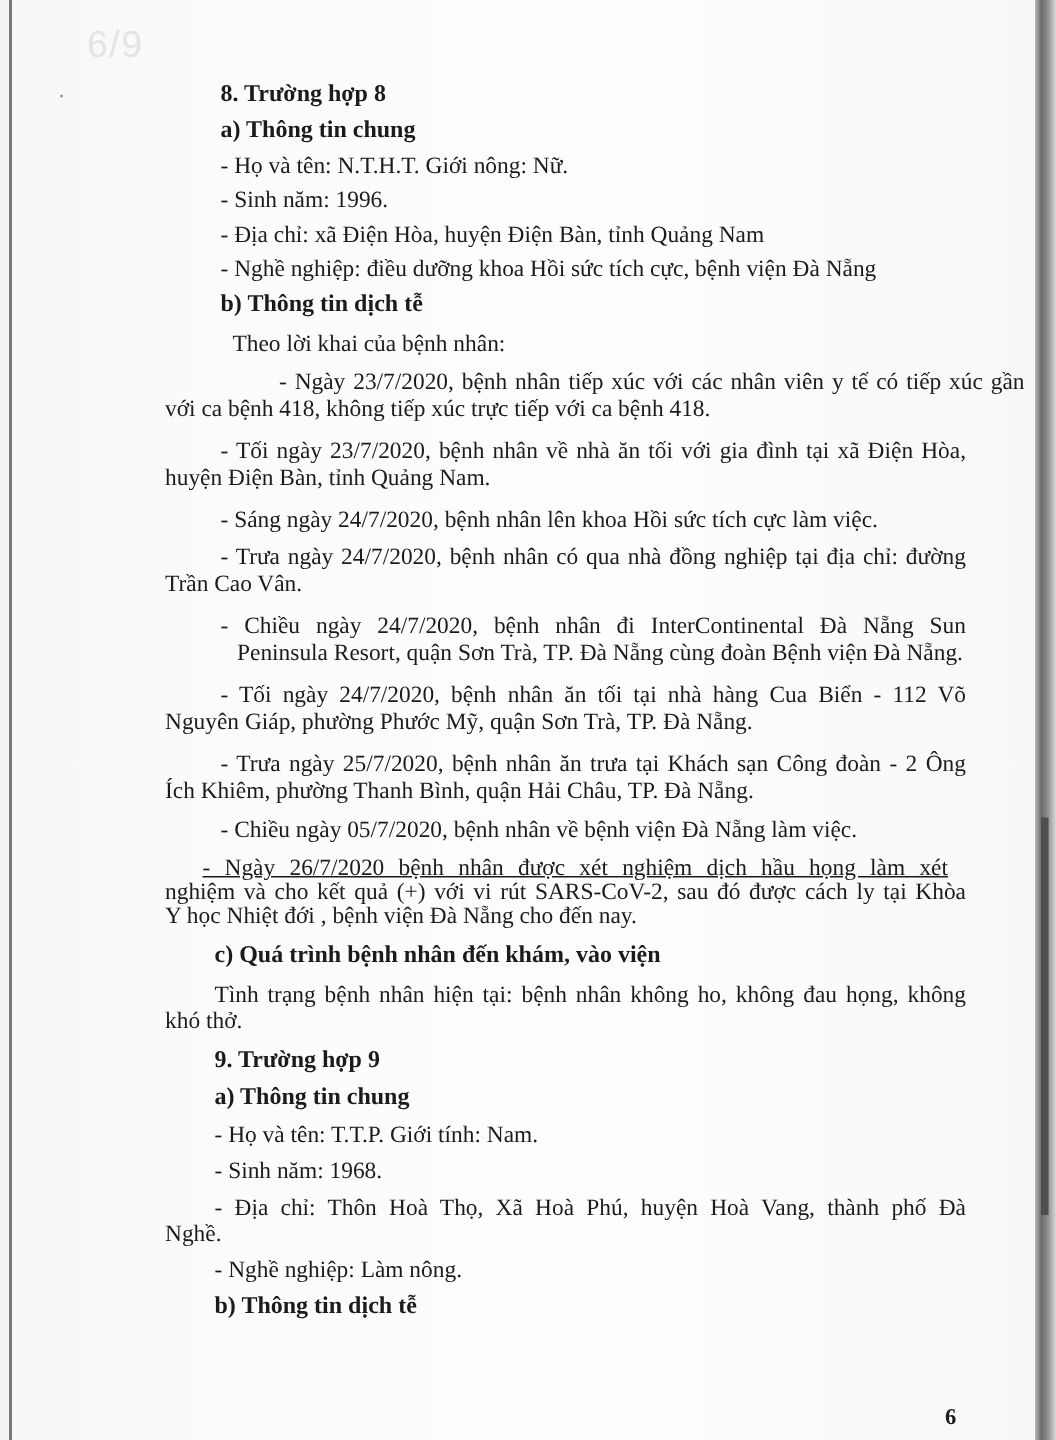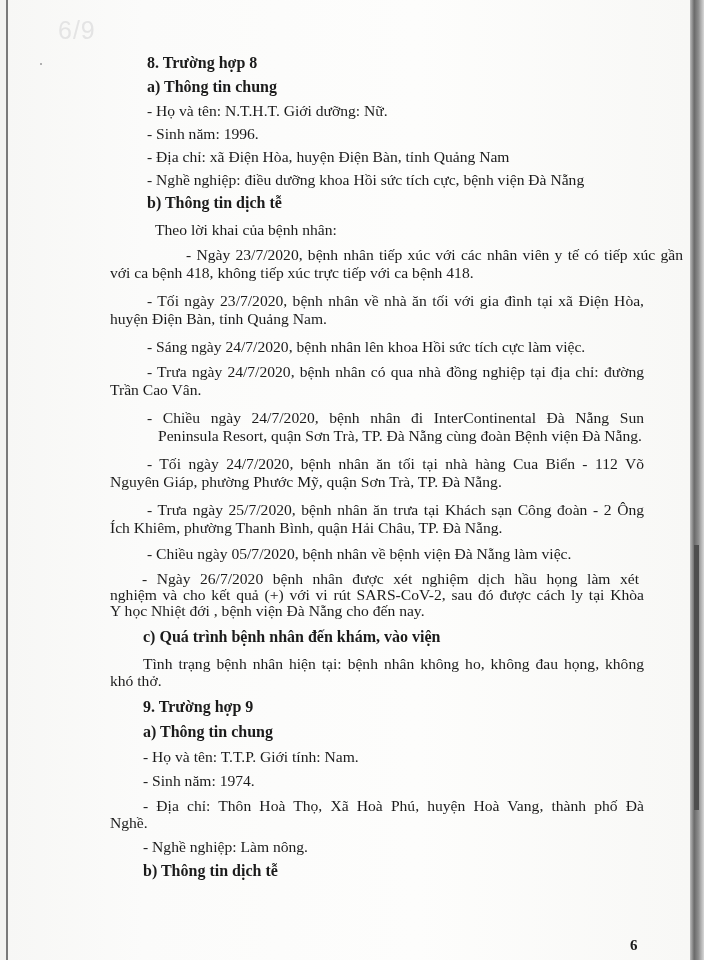--- a/index.html
+++ b/index.html
@@ -50,21 +50,21 @@
 
 <div class="page"></div>
 <div class="left-edge"></div>
 <div class="right-edge"></div>
 <div class="right-edge-mark"></div>
 <div class="watermark">6/9</div>
 <div class="speck"></div>
 
 <div class="ln b" style="left:147px;top:54px;">8. Trường hợp 8</div>
 <div class="ln b" style="left:147px;top:78px;">a) Thông tin chung</div>
-<div class="ln" style="left:147px;top:102px;">- Họ và tên: N.T.H.T. Giới dưỡng: Nữ.</div>
+<div class="ln" style="left:147px;top:102px;">- Họ và tên: N.T.H.T. Giới nông: Nữ.</div>
 <div class="ln" style="left:147px;top:125px;">- Sinh năm: 1996.</div>
 <div class="ln" style="left:147px;top:148px;">- Địa chỉ: xã Điện Hòa, huyện Điện Bàn, tỉnh Quảng Nam</div>
 <div class="ln" style="left:147px;top:171px;">- Nghề nghiệp: điều dưỡng khoa Hồi sức tích cực, bệnh viện Đà Nẵng</div>
 <div class="ln b" style="left:147px;top:194px;">b) Thông tin dịch tễ</div>
 <div class="ln" style="left:147px;top:221px;margin-left:8px;">Theo lời khai của bệnh nhân:</div>
 
 <div class="ln j" style="left:147px;top:246px;width:497px;margin-left:39px;">- Ngày 23/7/2020, bệnh nhân tiếp xúc với các nhân viên y tế có tiếp xúc gần</div>
 <div class="ln" style="left:110px;top:264px;">với ca bệnh 418, không tiếp xúc trực tiếp với ca bệnh 418.</div>
 
 <div class="ln j" style="left:147px;top:292px;width:497px;">- Tối ngày 23/7/2020, bệnh nhân về nhà ăn tối với gia đình tại xã Điện Hòa,</div>
@@ -79,30 +79,30 @@
 <div class="ln" style="left:110px;top:427px;margin-left:48px;">Peninsula Resort, quận Sơn Trà, TP. Đà Nẵng cùng đoàn Bệnh viện Đà Nẵng.</div>
 
 <div class="ln j" style="left:147px;top:455px;width:497px;">- Tối ngày 24/7/2020, bệnh nhân ăn tối tại nhà hàng Cua Biển - 112 Võ</div>
 <div class="ln" style="left:110px;top:473px;">Nguyên Giáp, phường Phước Mỹ, quận Sơn Trà, TP. Đà Nẵng.</div>
 
 <div class="ln j" style="left:147px;top:501px;width:497px;">- Trưa ngày 25/7/2020, bệnh nhân ăn trưa tại Khách sạn Công đoàn - 2 Ông</div>
 <div class="ln" style="left:110px;top:519px;">Ích Khiêm, phường Thanh Bình, quận Hải Châu, TP. Đà Nẵng.</div>
 
 <div class="ln" style="left:147px;top:545px;">- Chiều ngày 05/7/2020, bệnh nhân về bệnh viện Đà Nẵng làm việc.</div>
 
-<div class="ln j" style="left:142px;top:570px;width:497px;">- Ngày 26/7/2020 bệnh nhân được xét nghiệm dịch hầu họng làm xét</div>
+<div class="ln j" style="left:135px;top:570px;width:497px;text-decoration:underline;">- Ngày 26/7/2020 bệnh nhân được xét nghiệm dịch hầu họng làm xét</div>
 <div class="ln j" style="left:110px;top:586px;width:534px;">nghiệm và cho kết quả  (+) với vi rút SARS-CoV-2, sau đó được cách ly tại Khòa</div>
 <div class="ln" style="left:110px;top:602px;">Y học Nhiệt đới , bệnh viện Đà Nẵng cho đến nay.</div>
 
 <div class="ln b" style="left:143px;top:628px;">c) Quá trình bệnh nhân đến khám, vào viện</div>
 <div class="ln j" style="left:143px;top:655px;width:501px;">Tình trạng bệnh nhân hiện tại: bệnh nhân không ho, không đau họng, không</div>
 <div class="ln" style="left:110px;top:672px;">khó thở.</div>
 
 <div class="ln b" style="left:143px;top:698px;">9. Trường hợp 9</div>
 <div class="ln b" style="left:143px;top:723px;">a) Thông tin chung</div>
 <div class="ln" style="left:143px;top:748px;">- Họ và tên: T.T.P. Giới tính: Nam.</div>
-<div class="ln" style="left:143px;top:772px;">- Sinh năm: 1974.</div>
+<div class="ln" style="left:143px;top:772px;">- Sinh năm: 1968.</div>
 <div class="ln j" style="left:143px;top:797px;width:501px;">- Địa chỉ: Thôn Hoà Thọ, Xã Hoà Phú, huyện Hoà Vang, thành phố Đà</div>
 <div class="ln" style="left:110px;top:814px;">Nghề.</div>
 <div class="ln" style="left:143px;top:838px;">- Nghề nghiệp: Làm nông.</div>
 <div class="ln b" style="left:143px;top:862px;">b) Thông tin dịch tễ</div>
 
 <div class="pageno">6</div>
 
 </body></html>

